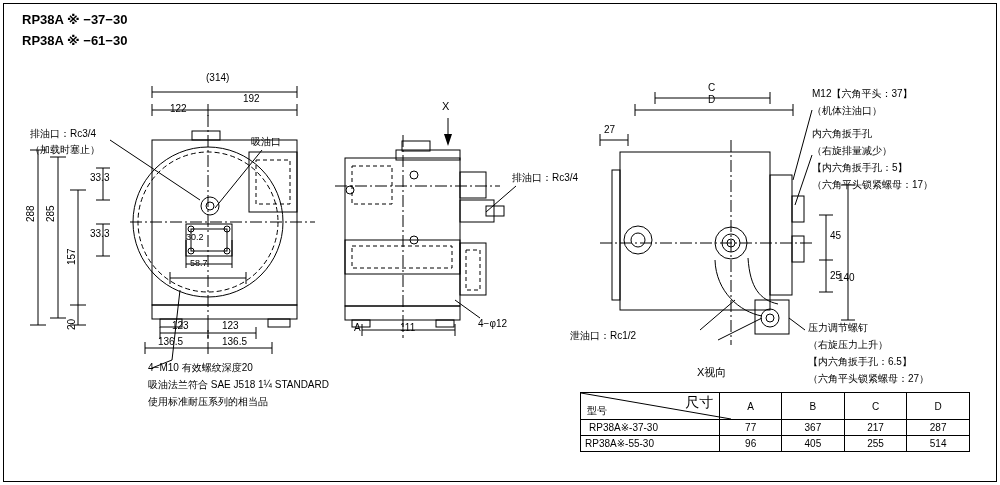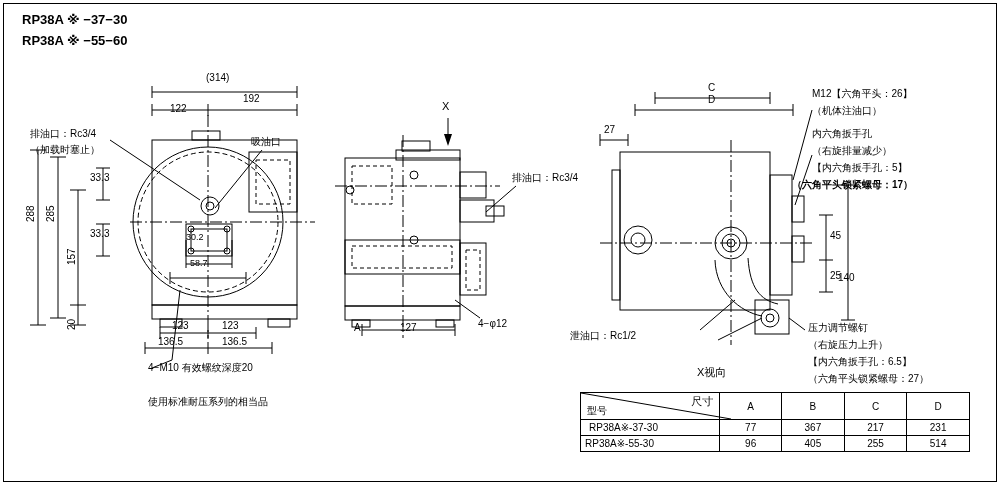--- a/index.html
+++ b/index.html
@@ -15,21 +15,21 @@
   table.spec{position:absolute;border-collapse:collapse;font-size:10px;}
   table.spec td,table.spec th{border:1px solid #000;text-align:center;padding:2px 4px;font-weight:normal;}
 </style>
 </head>
 <body>
 
 <div id="page">
   <div class="frame"></div>
 
   <div class="txt t13" style="left:22px;top:12px;">RP38A ※ −37−30</div>
-  <div class="txt t13" style="left:22px;top:33px;">RP38A ※ −55−60</div>
+  <div class="txt t13" style="left:22px;top:33px;">RP38A ※ −61−30</div>
 
   <svg width="1000" height="485">
     <g stroke="#000" fill="none" stroke-width="1">
 
       <rect x="152" y="140" width="145" height="165"></rect>
       <rect x="152" y="305" width="145" height="14"></rect>
 
       <rect x="160" y="319" width="22" height="8"></rect>
       <rect x="268" y="319" width="22" height="8"></rect>
 
@@ -203,71 +203,72 @@
   <div class="txt t10" style="left:90px;top:228px;">33.3</div>
   <div class="txt t9" style="left:186px;top:232px;">30.2</div>
   <div class="txt t9" style="left:190px;top:258px;">58.7</div>
 
   <div class="txt t10" style="left:172px;top:320px;">123</div>
   <div class="txt t10" style="left:222px;top:320px;">123</div>
   <div class="txt t10" style="left:158px;top:336px;">136.5</div>
   <div class="txt t10" style="left:222px;top:336px;">136.5</div>
 
   <div class="txt t10" style="left:148px;top:362px;">4−M10 有效螺纹深度20</div>
+  <div class="txt t10" style="left:148px;top:379px;">吸油法兰符合 SAE J518 1¼ STANDARD</div>
   <div class="txt t10" style="left:148px;top:396px;">使用标准耐压系列的相当品</div>
 
   <div class="txt t11" style="left:442px;top:100px;">X</div>
   <div class="txt t10" style="left:512px;top:172px;">排油口：Rc3/4</div>
   <div class="txt t10" style="left:354px;top:322px;">A</div>
-  <div class="txt t10" style="left:400px;top:322px;">127</div>
+  <div class="txt t10" style="left:400px;top:322px;">111</div>
   <div class="txt t10" style="left:478px;top:318px;">4−φ12</div>
 
   <div class="txt t10" style="left:708px;top:94px;">D</div>
   <div class="txt t10" style="left:708px;top:82px;">C</div>
   <div class="txt t10" style="left:604px;top:124px;">27</div>
   <div class="txt t10" style="left:830px;top:230px;">45</div>
   <div class="txt t10" style="left:830px;top:270px;">25</div>
   <div class="txt t10" style="left:838px;top:272px;">140</div>
 
-  <div class="txt t10" style="left:812px;top:88px;">M12【六角平头：26】</div>
+  <div class="txt t10" style="left:812px;top:88px;">M12【六角平头：37】</div>
   <div class="txt t10" style="left:812px;top:105px;">（机体注油口）</div>
   <div class="txt t10" style="left:812px;top:128px;">内六角扳手孔</div>
   <div class="txt t10" style="left:812px;top:145px;">（右旋排量减少）</div>
   <div class="txt t10" style="left:812px;top:162px;">【内六角扳手孔：5】</div>
-  <div class="txt t10" style="left:792px;top:179px;font-weight:bold;">（六角平头锁紧螺母：17）</div>
+  <div class="txt t10" style="left:812px;top:179px;">（六角平头锁紧螺母：17）</div>
 
   <div class="txt t10" style="left:808px;top:322px;">压力调节螺钉</div>
   <div class="txt t10" style="left:808px;top:339px;">（右旋压力上升）</div>
   <div class="txt t10" style="left:808px;top:356px;">【内六角扳手孔：6.5】</div>
   <div class="txt t10" style="left:808px;top:373px;">（六角平头锁紧螺母：27）</div>
 
   <div class="txt t10" style="left:570px;top:330px;">泄油口：Rc1/2</div>
   <div class="txt t11" style="left:697px;top:366px;">X视向</div>
 
   <table class="spec" style="left:580px;top:392px;width:390px;">
     <tbody>
         <tr>
       <td style="position:relative;width:150px;height:26px;padding:0;">
         <svg width="150" height="26" style="position:absolute;left:0;top:0;">
               <line x1="0" y1="0" x2="150" y2="26" stroke="#000" stroke-width="1"></line>
             </svg>
-        <span style="position:absolute;right:6px;top:1px;font-size:11px;">尺寸</span>
+        <span style="position:absolute;right:6px;top:1px;font-size:14px;">尺寸</span>
         <span style="position:absolute;left:6px;bottom:1px;font-size:10px;">型号</span>
       </td>
       <td style="width:60px;">A</td>
       <td style="width:60px;">B</td>
       <td style="width:60px;">C</td>
       <td style="width:60px;">D</td>
     </tr>
     <tr>
       <td style="text-align:left;padding-left:8px;">RP38A※-37-30</td>
       <td>77</td>
       <td>367</td>
       <td>217</td>
-      <td>231</td>
+      <td>287</td>
     </tr>
     <tr>
       <td style="text-align:left;">RP38A※-55-30</td>
       <td>96</td>
       <td>405</td>
       <td>255</td>
       <td>514</td>
     </tr>
   </tbody>
     </table>

